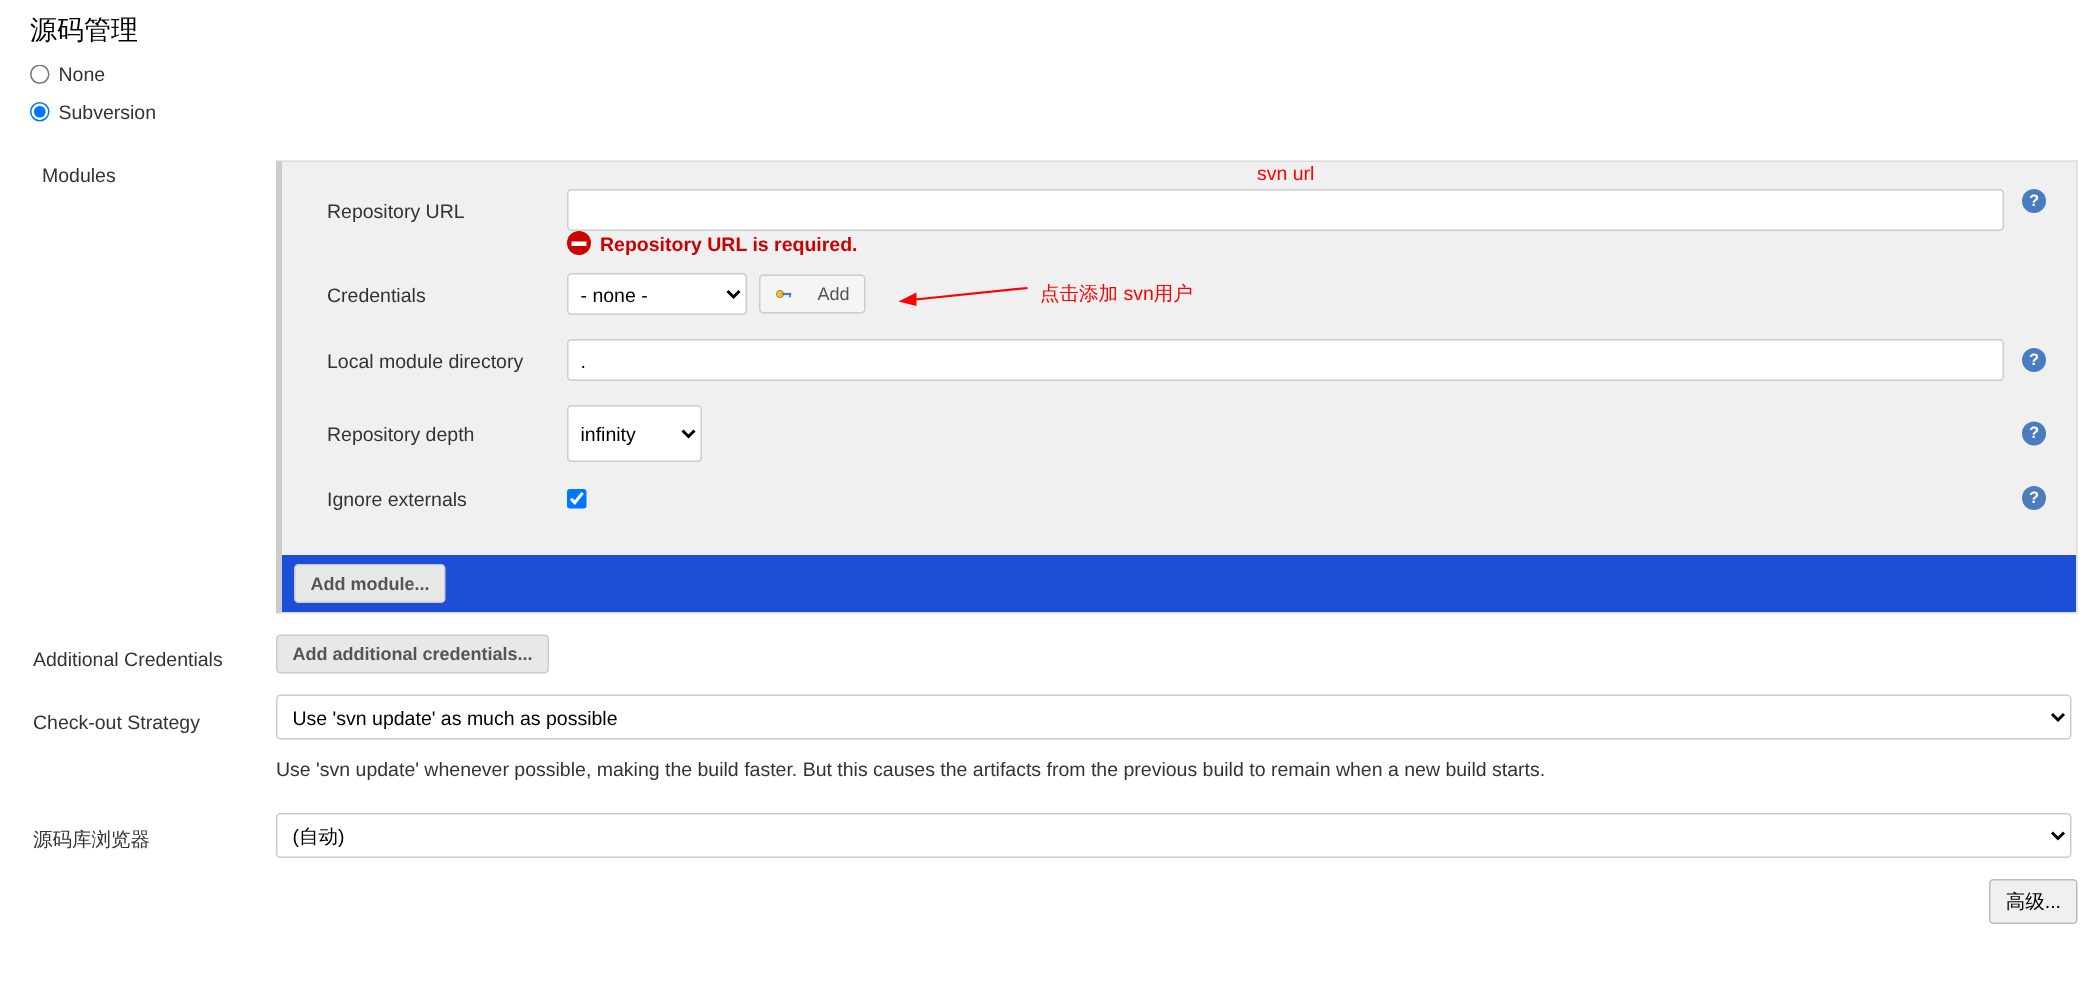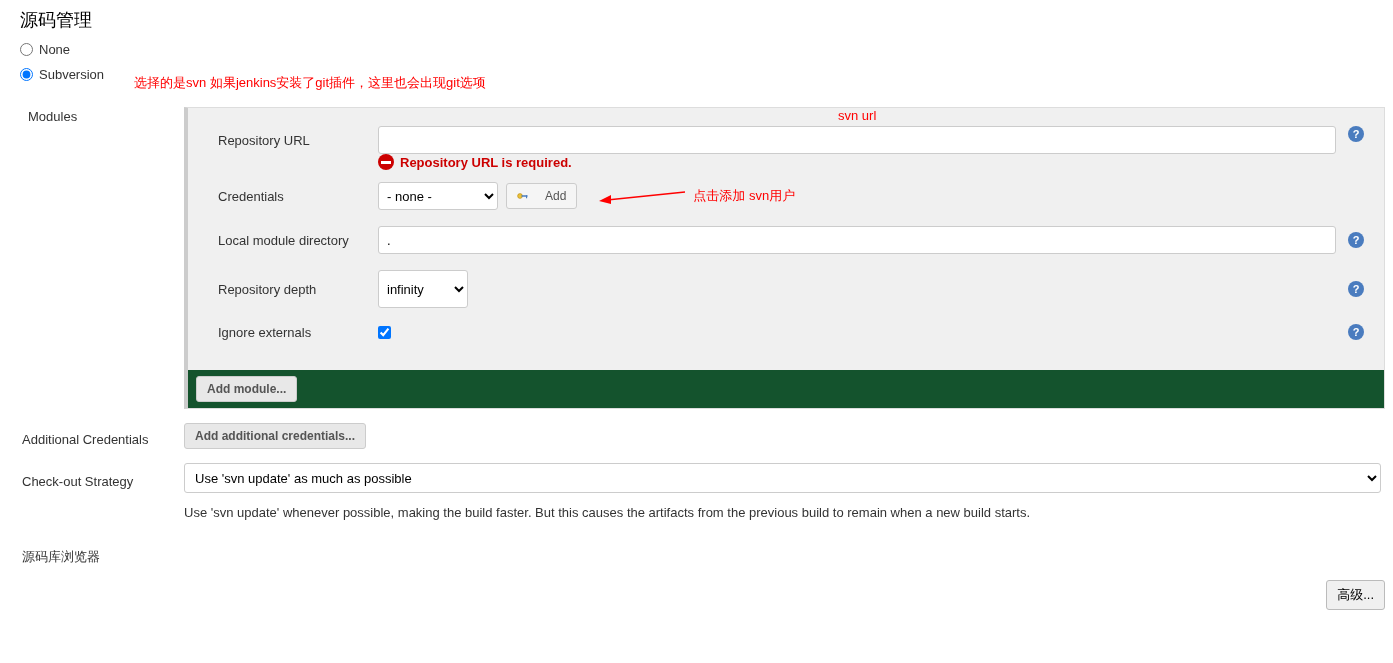--- a/index.html
+++ b/index.html
@@ -202,21 +202,21 @@
       padding: 5px 10px;
       font-size: 12px;
       font-weight: bold;
       color: #555;
       cursor: pointer;
       margin: 0 0 0 8px;
       display: inline-block;
     }
     .module-footer {
       padding: 6px 0 6px 0;
-      background: #14532d;
+      background: #1d4ed8;
     }
     .config-row {
       display: flex;
       align-items: center;
       margin-top: 14px;
       padding-right: 8px;
     }
     .config-row .left-label {
       padding-top: 6px;
       padding-left: 22px;
@@ -267,21 +267,20 @@
 <div class="scm-options">
   <div class="scm-option">
     <input type="radio" name="scm" style="">
     <span>None</span>
   </div>
   <div class="scm-row">
     <div class="scm-option">
       <input type="radio" name="scm" checked="" style="">
       <span>Subversion</span>
     </div>
-    <span class="annotation-red">选择的是svn 如果jenkins安装了git插件，这里也会出现git选项</span>
   </div>
 </div>
 
 <div class="modules-area">
   <div class="left-label">Modules</div>
   <div class="right-content">
     <div class="module-box">
       <div class="module-inner">
 
         <div class="form-row tight" style="position:relative;">
@@ -366,17 +365,20 @@
 
 <div class="config-row" style="margin-top:0;">
   <div class="left-label"></div>
   <div class="right-content">
     <div class="strategy-desc">Use 'svn update' whenever possible, making the build faster. But this causes the artifacts from the previous build to remain when a new build starts.</div>
   </div>
 </div>
 
 <div class="config-row">
   <div class="left-label">源码库浏览器</div>
+  <select class="wide-select">
+    <option>(自动)</option>
+  </select>
 </div>
 
 <div class="advanced-row">
   <button class="advanced-btn">高级...</button>
 </div>
 
 </body></html>

